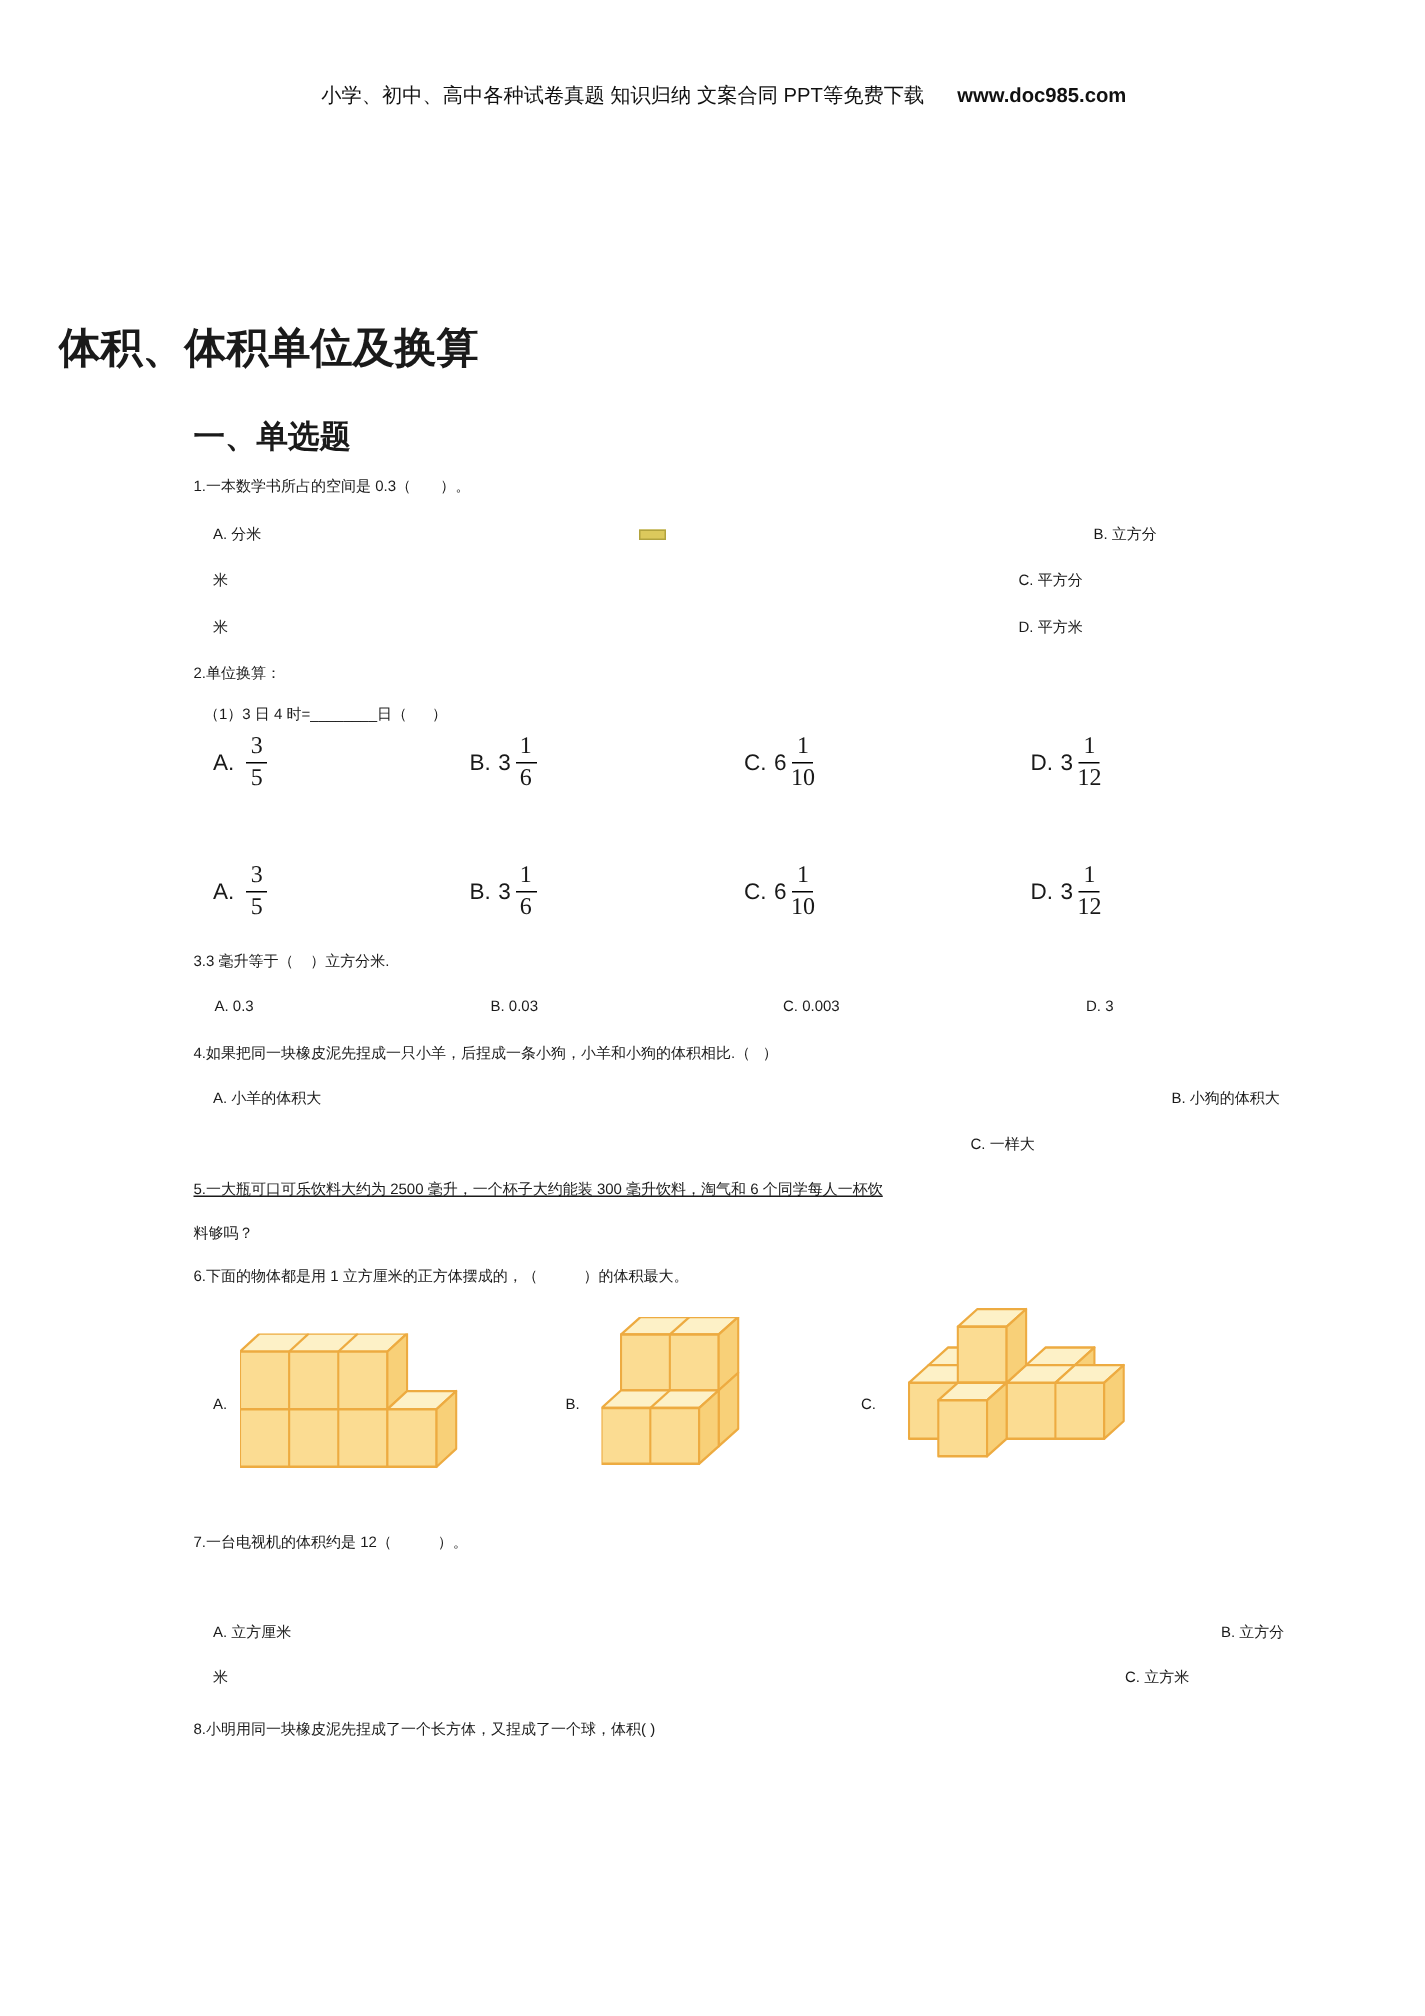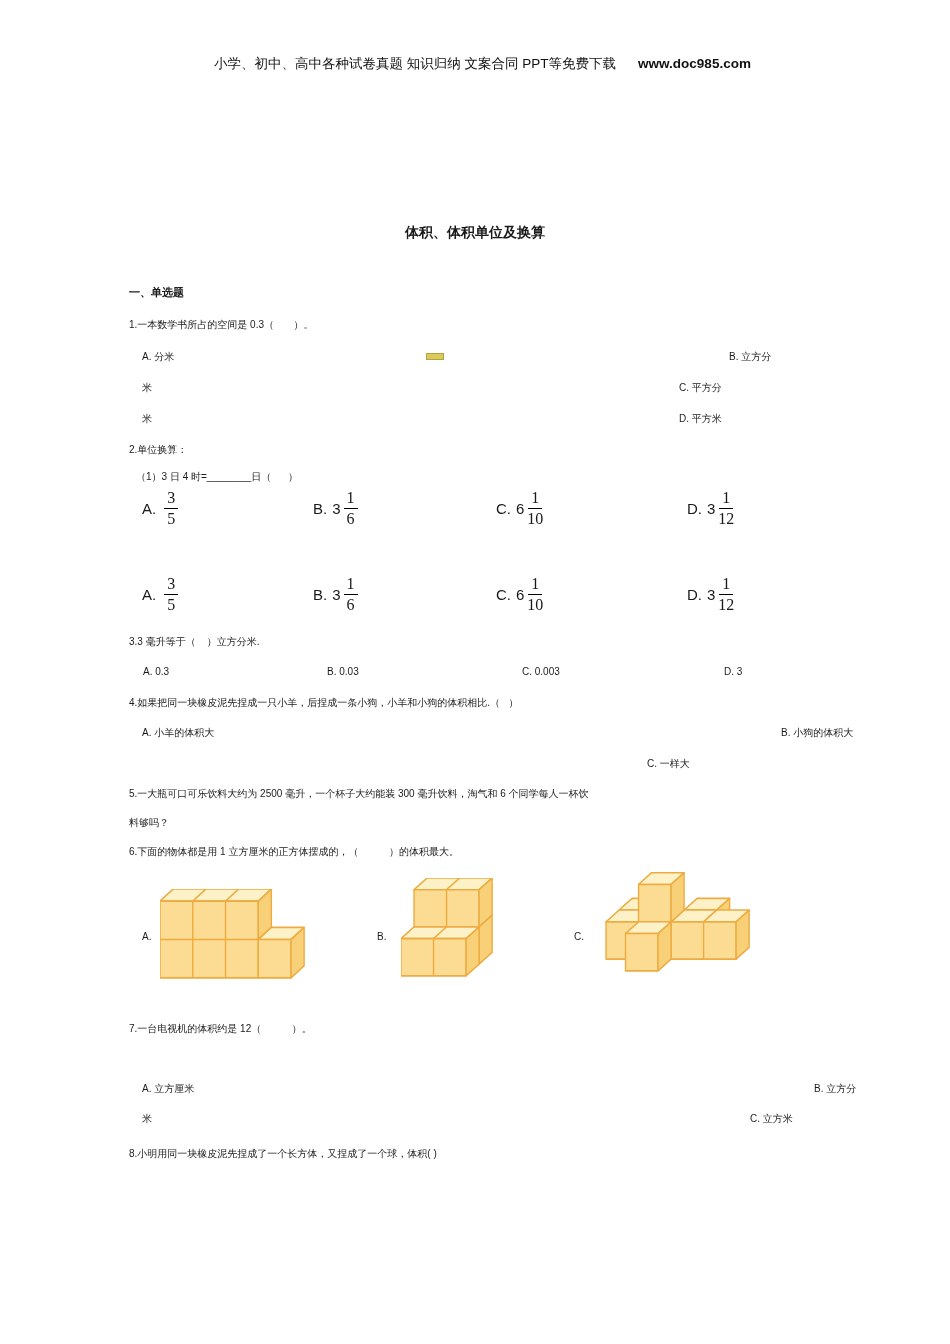--- a/index.html
+++ b/index.html
@@ -5,22 +5,22 @@
   * { margin:0; padding:0; box-sizing:border-box; }
   html,body { background:#ffffff; }
   body { font-family:"Liberation Sans", sans-serif; color:#191919; }
   .page {
     position:relative; width:872px; height:1344px; background:#ffffff;
     overflow:hidden; margin:0 auto;
   }
   .line { position:absolute; white-space:pre; font-size:10px; line-height:22px; color:#1a1a1a; }
   .header-line { top:31px; left:0; right:0; text-align:center; font-size:13.5px; color:#111; }
   .header-site { font-weight:bold; margin-left:22px; }
-  .page-title { top:221px; left:0; right:0; text-align:center; font-size:14px; font-weight:bold; white-space:pre; }
-  .section-heading { top:281px; left:90px; font-size:11px; font-weight:bold; }
+  .page-title { top:221px; left:0; right:0; font-size:28px; font-weight:bold; white-space:pre; }
+  .section-heading { top:281px; left:90px; font-size:21px; font-weight:bold; }
   .dash {
     position:absolute; left:387px; top:353px; width:18px; height:7px;
     background:#dcc95c; border:1px solid #b2a33e;
   }
   
   .frac-row { position:absolute; left:0; top:0; width:950px; height:50px; }
   .fopt { position:absolute; display:flex; align-items:center; font-size:15px; }
   .fopt .olabel { margin-right:5px; }
   .fopt .oint { margin-right:3px; }
   .frac { display:inline-flex; flex-direction:column; align-items:center;
@@ -134,21 +134,21 @@
   <div class="line" style="top:661px; left:104px;">A. 0.3</div>
   <div class="line" style="top:661px; left:288px;">B. 0.03</div>
   <div class="line" style="top:661px; left:483px;">C. 0.003</div>
   <div class="line" style="top:661px; left:685px;">D. 3</div>
 
   <div class="line" style="top:692px; left:90px;">4.如果把同一块橡皮泥先捏成一只小羊，后捏成一条小狗，小羊和小狗的体积相比.（   ）</div>
   <div class="line" style="top:722px; left:103px;">A. 小羊的体积大</div>
   <div class="line" style="top:722px; left:742px;">B. 小狗的体积大</div>
   <div class="line" style="top:753px; left:608px;">C. 一样大</div>
 
-  <div class="line" style="top:783px; left:90px;">5.一大瓶可口可乐饮料大约为 2500 毫升，一个杯子大约能装 300 毫升饮料，淘气和 6 个同学每人一杯饮</div>
+  <div class="line" style="top:783px; left:90px;text-decoration:underline;">5.一大瓶可口可乐饮料大约为 2500 毫升，一个杯子大约能装 300 毫升饮料，淘气和 6 个同学每人一杯饮</div>
   <div class="line" style="top:812px; left:90px;">料够吗？</div>
 
   <div class="line" style="top:841px; left:90px;">6.下面的物体都是用 1 立方厘米的正方体摆成的，（           ）的体积最大。</div>
 
   <div class="line" style="top:926px; left:103px;">A.</div>
   <div class="figure" style="left:121px; top:889px;">
     <svg width="146" height="90" viewBox="0 0 156 82" preserveAspectRatio="none">
       <polygon class="ftop" points="14,0 119,0 105,11 0,11"></polygon>
       <line class="fline" x1="49" y1="0" x2="35" y2="11"></line>
       <line class="fline" x1="84" y1="0" x2="70" y2="11"></line>

